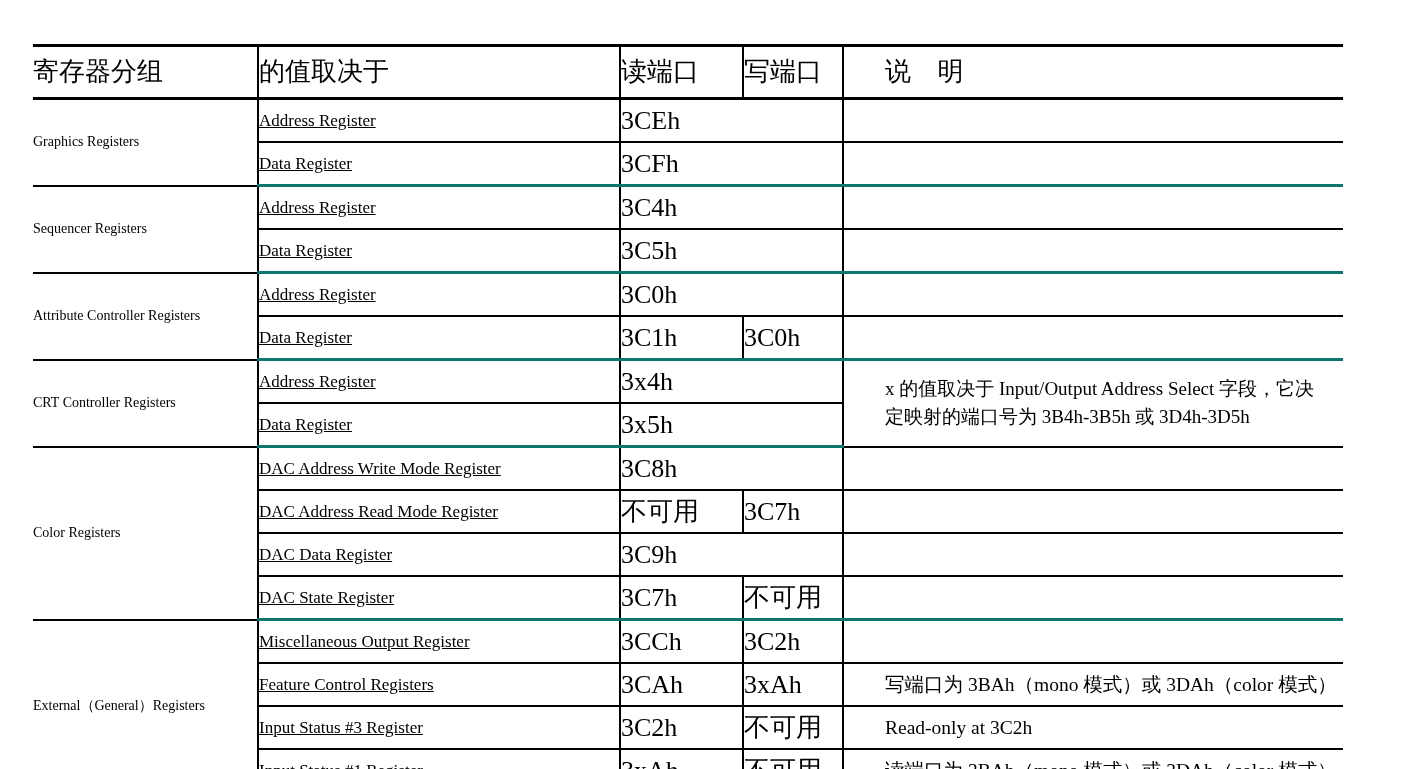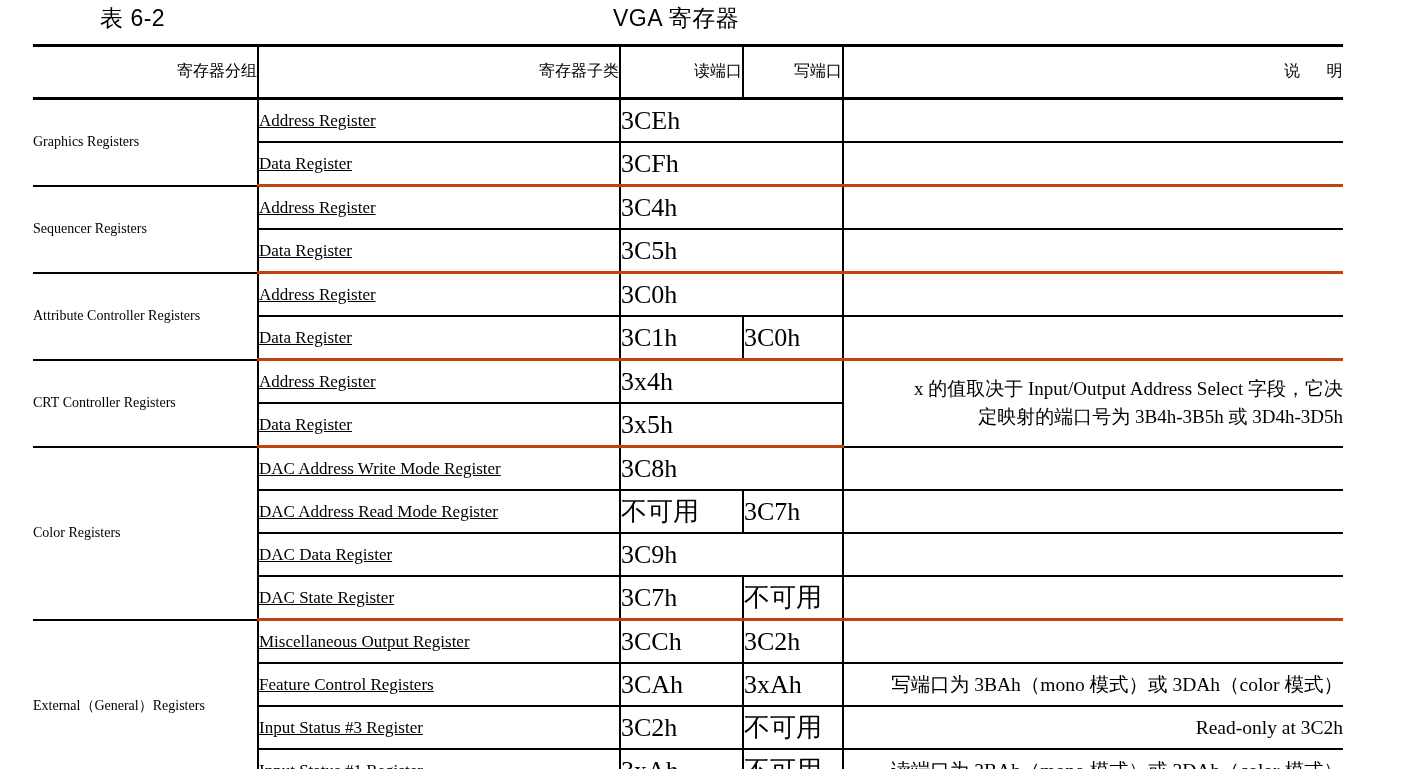--- a/index.html
+++ b/index.html
@@ -70,37 +70,37 @@
   
   table.vga tr.hdr-row > * {
     border-top: 3px solid #000;
     border-bottom: 3px solid #000;
   }
   table.vga tr.last-row > * {
     border-bottom: 3px solid #000;
   }
   
   table.vga td.edge-left, table.vga th.edge-left { border-left: none; }
-  table.vga td.edge-right, table.vga th.edge-right { border-right: none; }
-
-  
-  table.vga tr.grp-end > * { border-bottom: 3px solid #c2410c; }
+  table.vga td.edge-right, table.vga th.edge-right { border-right: none; padding-left: 41px; }
+
+  
+  table.vga tr.grp-end > * { border-bottom: 3px solid #0f766e; }
 
   
   col.c-group { width: 225px; }
   col.c-sub   { width: 362px; }
   col.c-read  { width: 123px; }
   col.c-write { width: 100px; }
   col.c-desc  { width: 500px; }
 
   
   th.hd {
-    text-align: right;
-    font-family: Liberation Mono, monospace;
-    font-size: 16px;
+    text-align: left;
+    font-family: Liberation Serif, serif;
+    font-size: 26px;
     height: 50px;
     line-height: 50px;
     white-space: nowrap;
   }
   th.hd-desc { letter-spacing: 0.5px; }
   .sp-wide { display: inline-block; width: 26px; }
 
   
   td.grp {
     font-size: 14px;
@@ -118,49 +118,44 @@
   td.port {
     font-size: 26px;
     padding-left: 13px;
     white-space: nowrap;
   }
   td.desc {
     font-size: 19.5px;
     padding-left: 13px;
     padding-right: 6px;
     line-height: 1.5;
-    text-align: right;
   }
   td.desc.two-line { font-size: 19px; }
 
   .nowrapline { white-space: nowrap; }
 </style>
 </head>
 <body>
 
 <div class="page">
 
-  <div class="caption-row">
-    <div class="caption-label">表 6-2</div>
-    <div class="caption-title">VGA 寄存器</div>
-  </div>
 
   <div class="tbl-wrap">
     <table class="vga">
       <colgroup>
         <col class="c-group">
         <col class="c-sub">
         <col class="c-read">
         <col class="c-write">
         <col class="c-desc">
       </colgroup>
       <thead>
         <tr class="hdr-row">
           <th class="hd edge-left">寄存器分组</th>
-          <th class="hd">寄存器子类</th>
+          <th class="hd">的值取决于</th>
           <th class="hd">读端口</th>
           <th class="hd">写端口</th>
           <th class="hd hd-desc edge-right"><span>说</span><span class="sp-wide"></span><span>明</span></th>
         </tr>
       </thead>
       <tbody id="tbody">
           <tr class="">
             <td class="grp edge-left" rowspan="2">Graphics Registers</td>
             <td class="sub">Address Register</td>
             <td class="port" colspan="2">3CEh</td>

